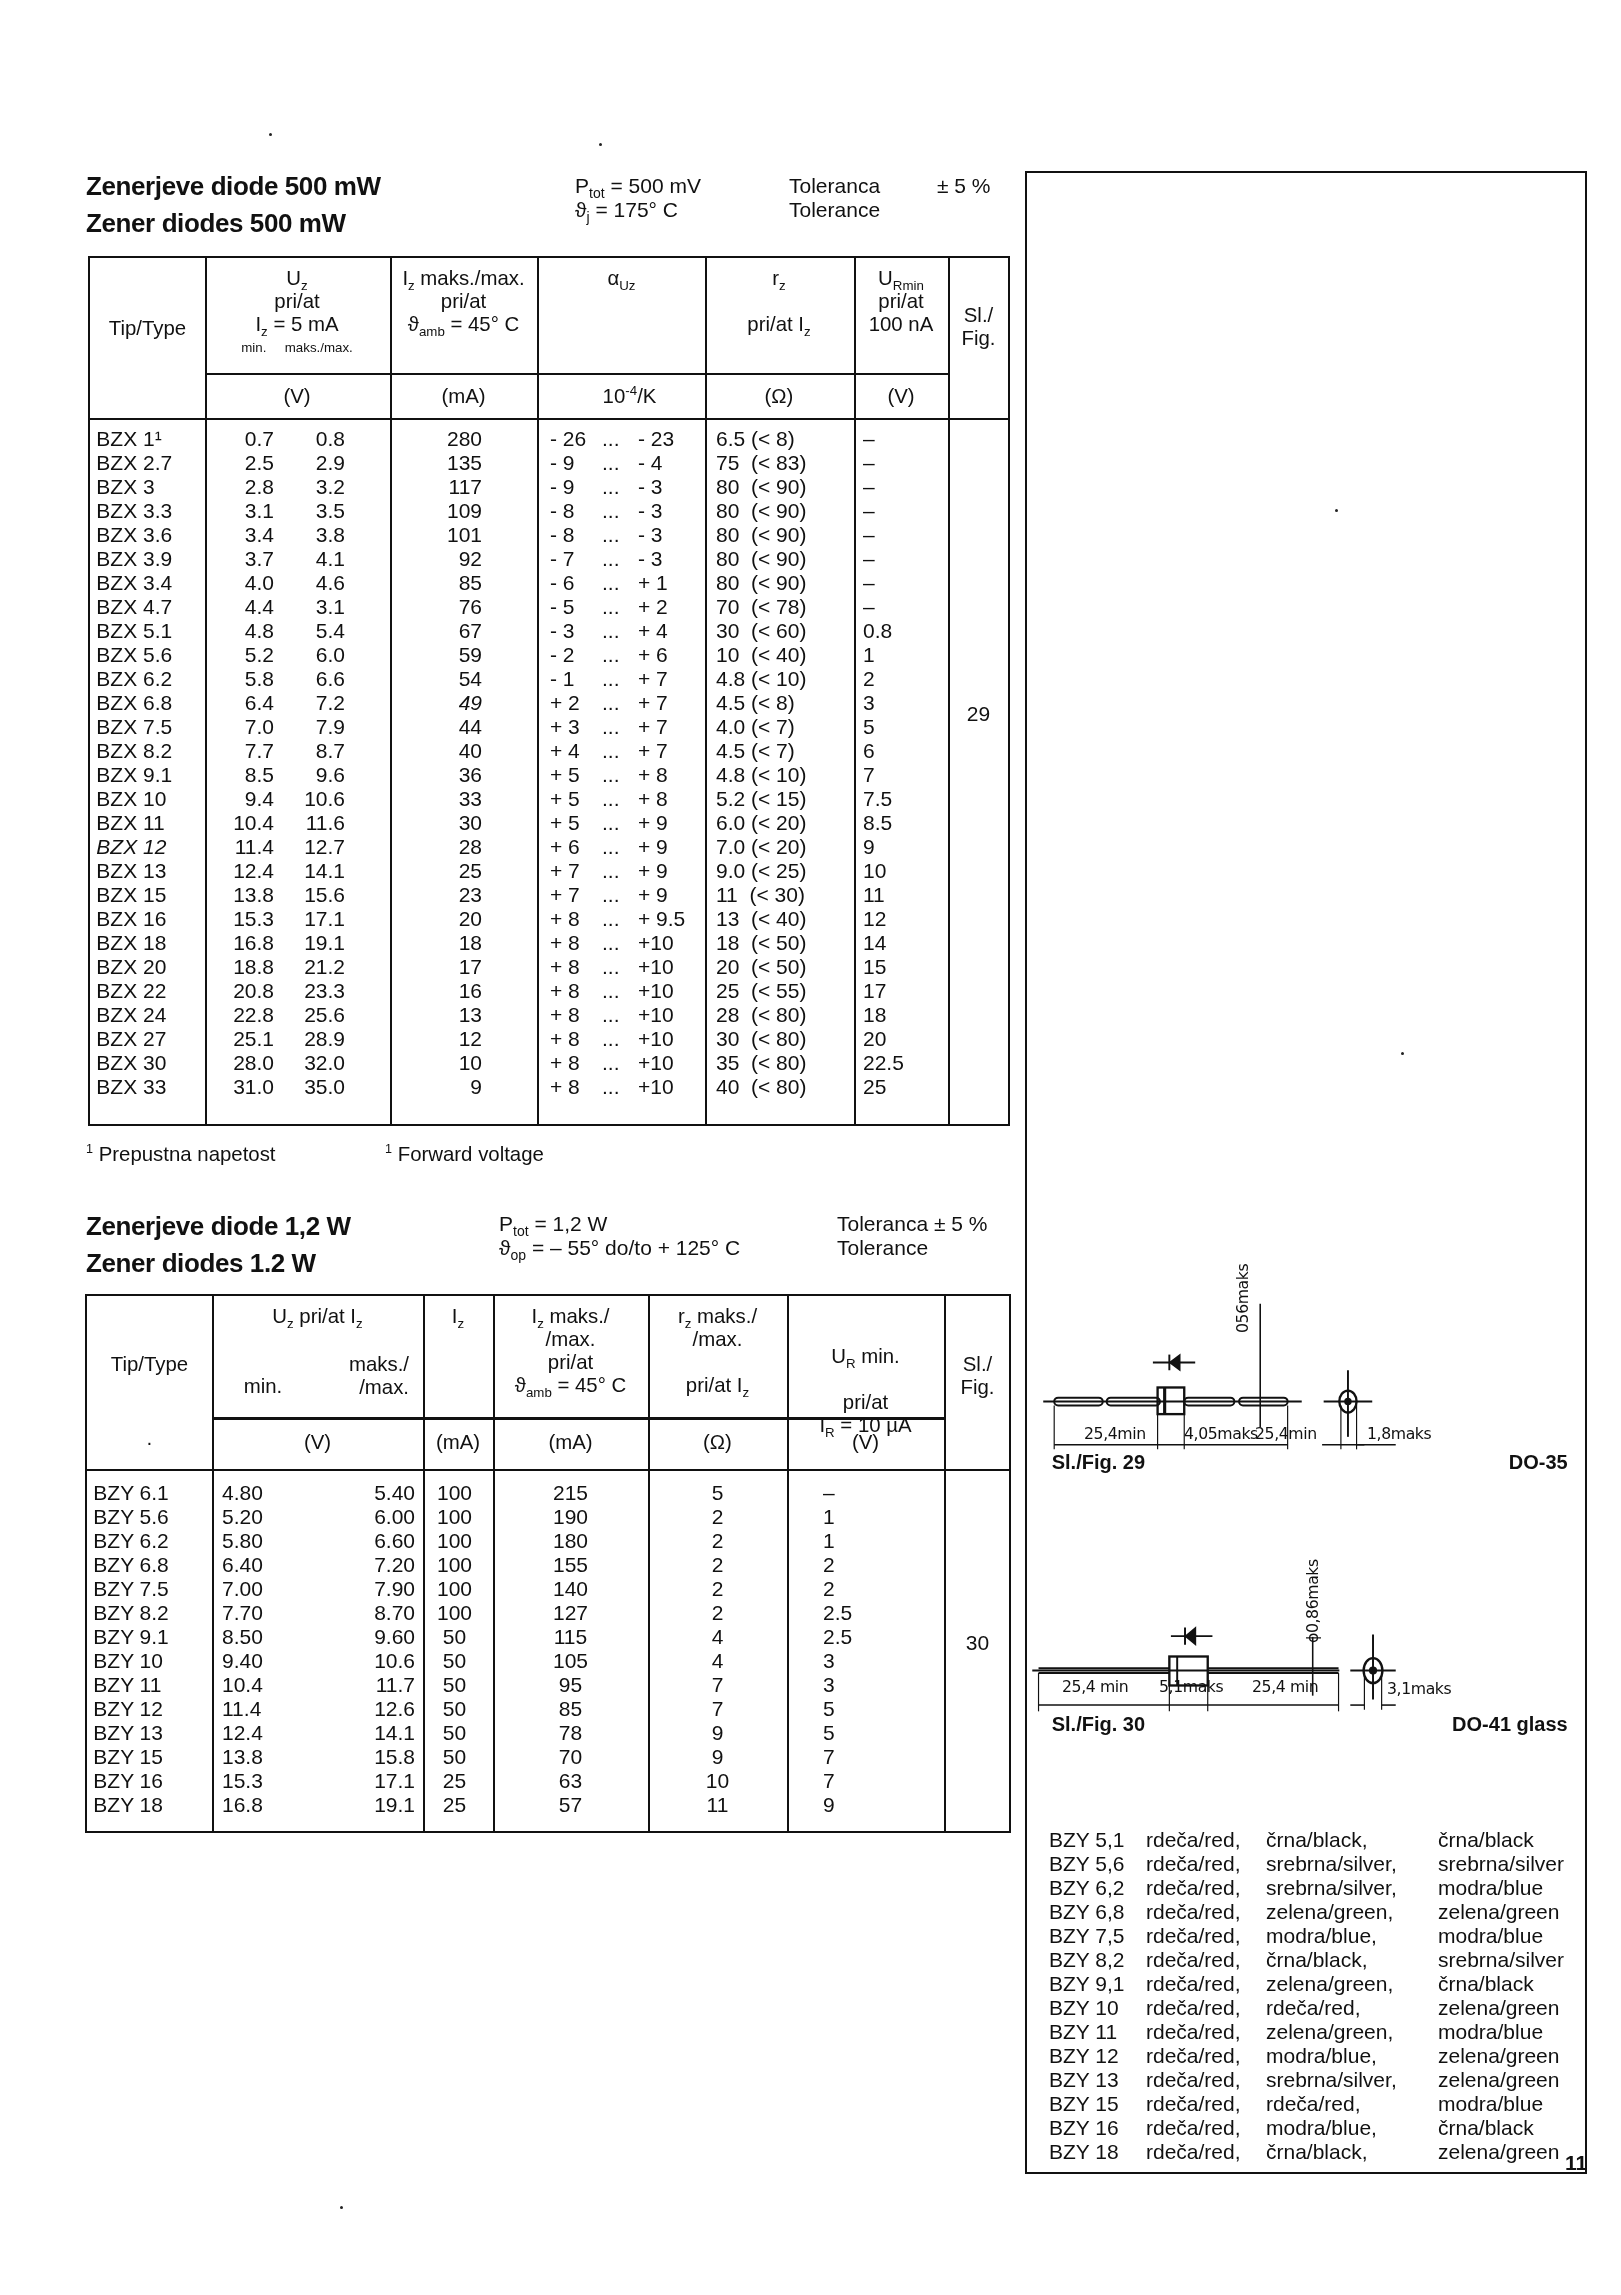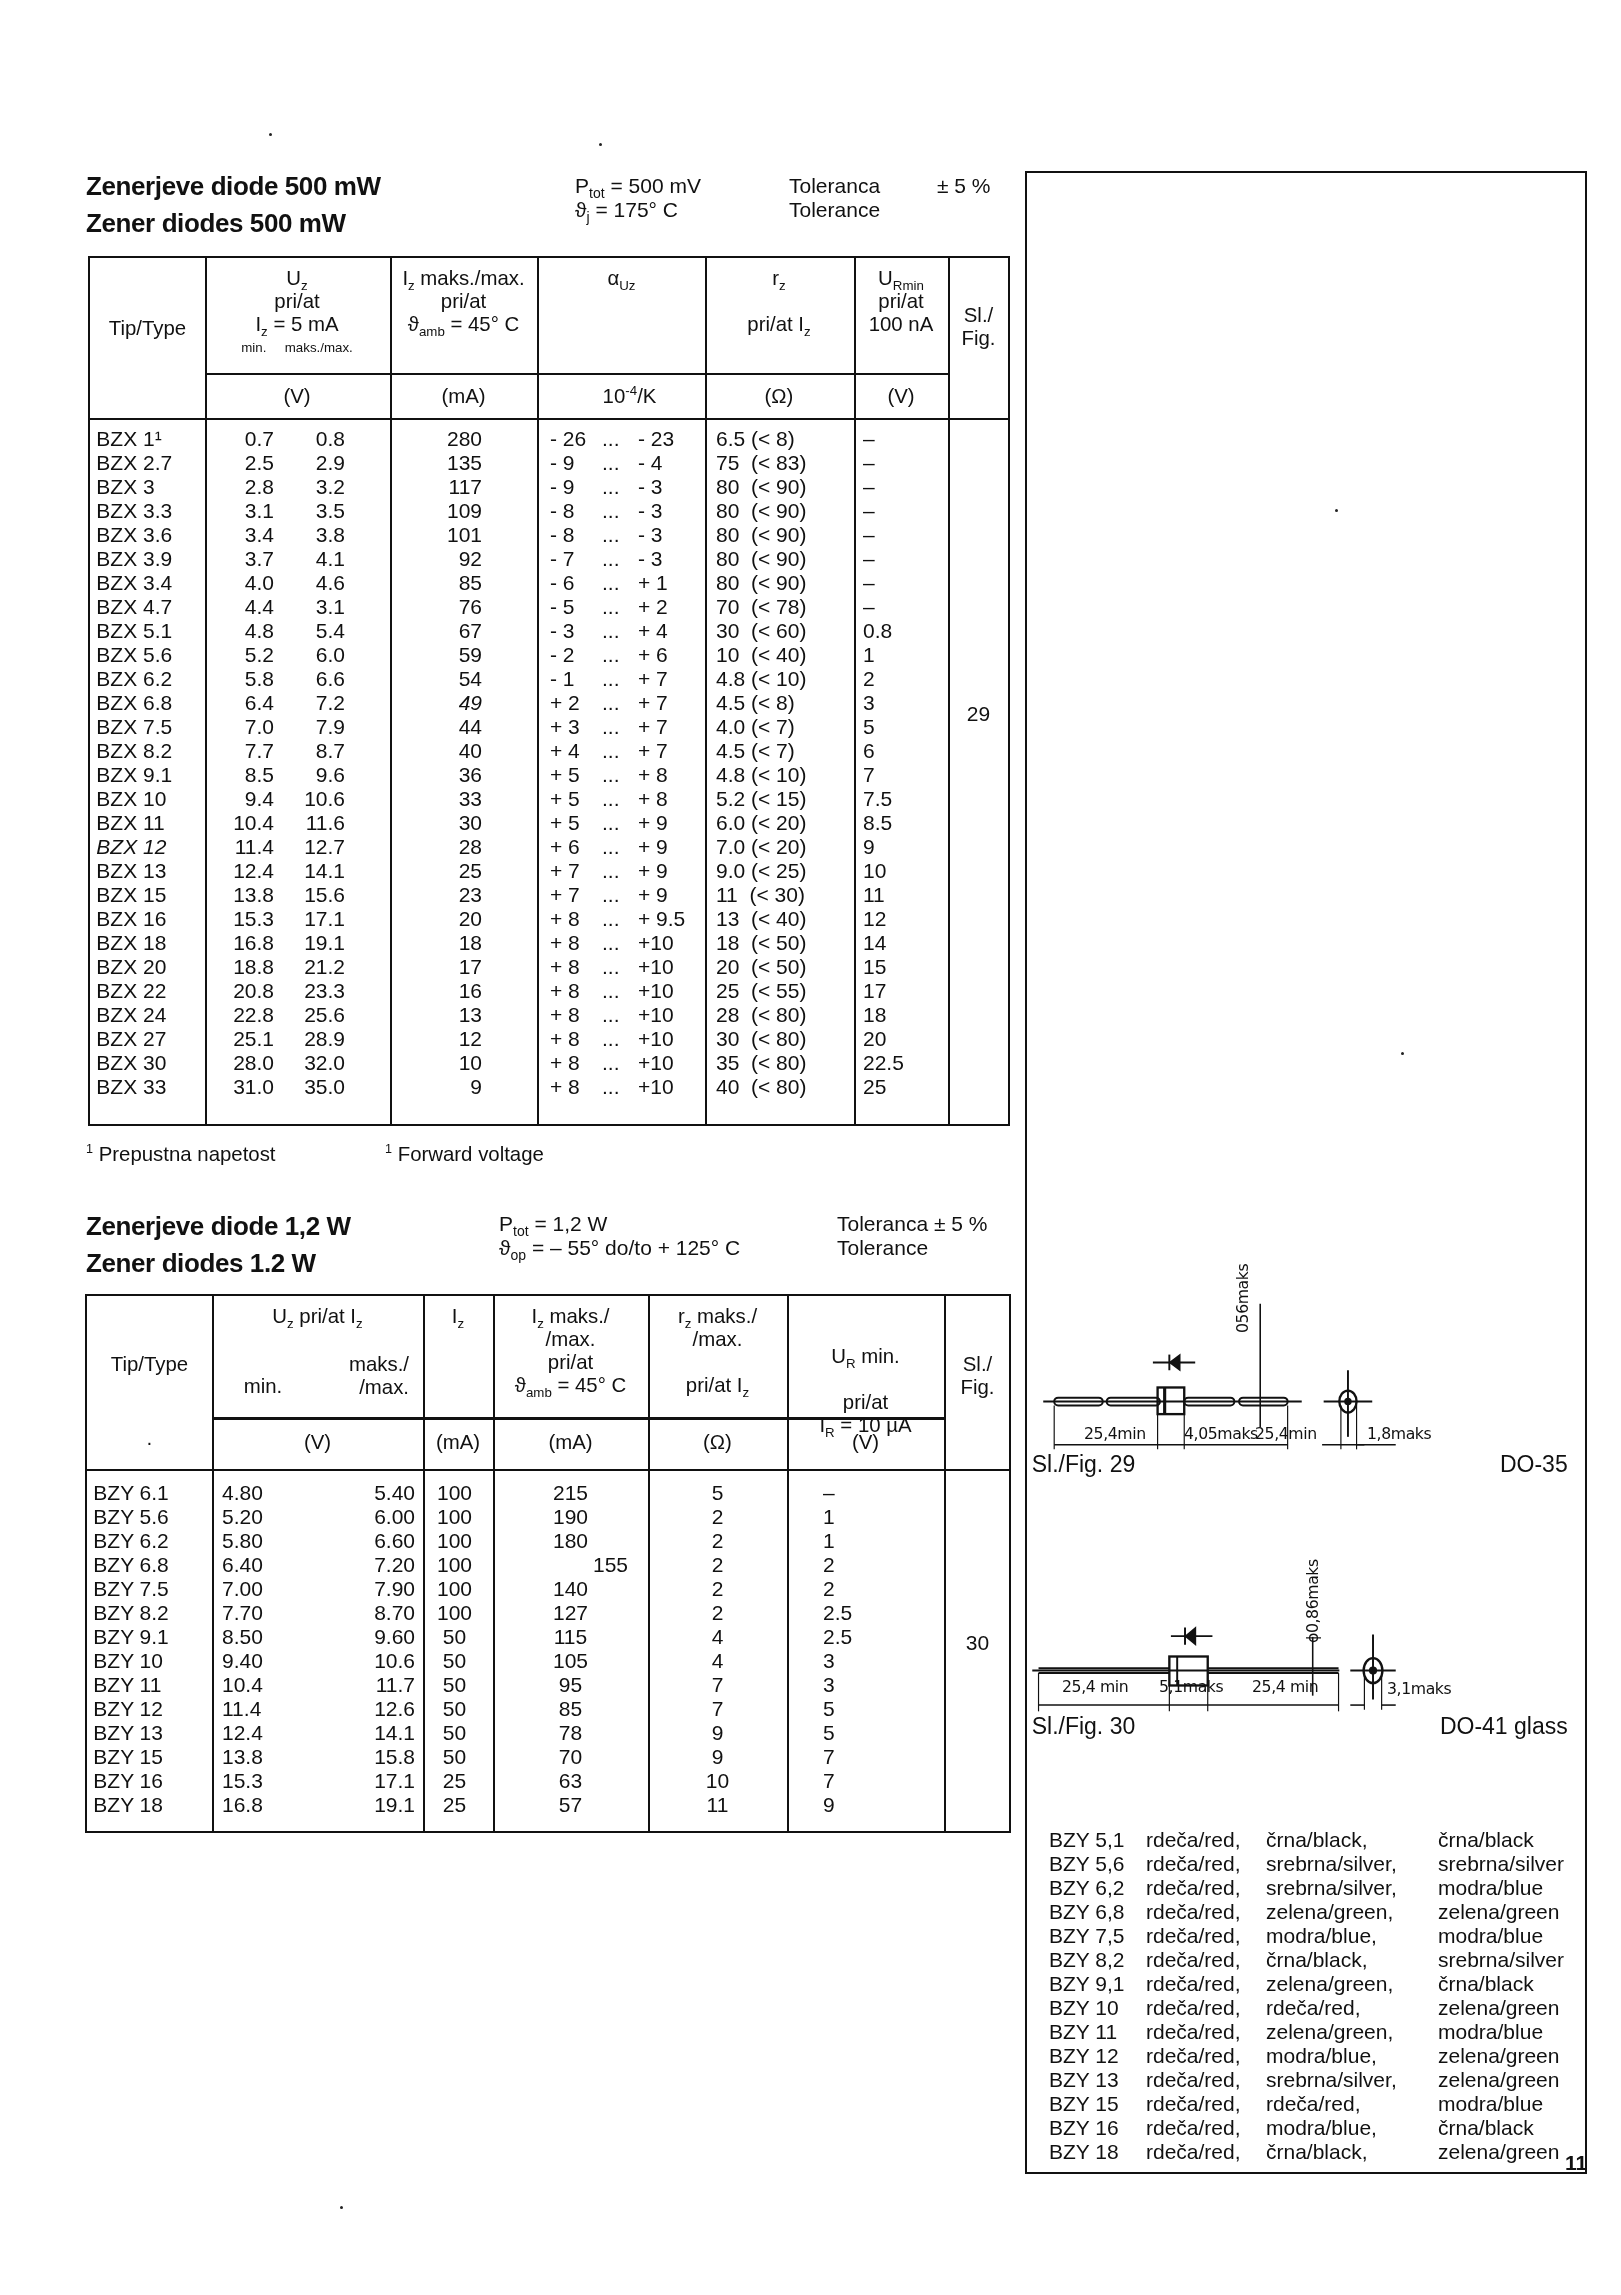--- a/index.html
+++ b/index.html
@@ -26,21 +26,21 @@
   .r { text-align:right; }
   .ctr { text-align:center; }
   .fig-num { position:absolute; font-size:21px; }
 
   .footnote { font-size:20.4px; white-space:nowrap; }
   .footnote sup { font-size:12.6px; }
 
   
   .panel { position:absolute; left:1025px; top:171px; width:562px; height:2003px;
            border:2.4px solid #111; box-sizing:border-box; }
-  .caption { position:absolute; font-weight:normal; font-size:23px; white-space:nowrap; }
+  .caption { position:absolute; font-weight:bold; font-size:20px; white-space:nowrap;margin-left:20px; }
   .dim { font-family:"DejaVu Sans", sans-serif; font-size:15.7px; white-space:nowrap; letter-spacing:-0.4px; }
   .color-rows { position:absolute; left:22px; font-size:21px; line-height:24px; }
   .color-rows .row { height:24px; }
 
   .page-num { position:absolute; font-size:21px; font-weight:bold; }
 </style>
 </head>
 <body>
 
 <div class="stray" style="left:269px;top:133px;"></div>
@@ -537,21 +537,21 @@
         <span class="c ctr" style="left:336px;width:63px;">100</span>
         <span class="c ctr" style="left:406px;width:155px;">180</span>
         <span class="c ctr" style="left:561px;width:139px;">2</span>
         <span class="c " style="left:736px;">1</span>
       </div>
       <div class="row">
         <span class="c " style="left:6.3px;">BZY 6.8</span>
         <span class="c " style="left:135px;width:52px;">6.40</span>
         <span class="c r" style="left:259px;width:69px;">7.20</span>
         <span class="c ctr" style="left:336px;width:63px;">100</span>
-        <span class="c ctr" style="left:406px;width:155px;padding-left:40px;">155</span>
+        <span class="c ctr" style="left:406px;width:155px;">155</span>
         <span class="c ctr" style="left:561px;width:139px;">2</span>
         <span class="c " style="left:736px;">2</span>
       </div>
       <div class="row">
         <span class="c " style="left:6.3px;">BZY 7.5</span>
         <span class="c " style="left:135px;width:52px;">7.00</span>
         <span class="c r" style="left:259px;width:69px;">7.90</span>
         <span class="c ctr" style="left:336px;width:63px;">100</span>
         <span class="c ctr" style="left:406px;width:155px;">140</span>
         <span class="c ctr" style="left:561px;width:139px;">2</span>

